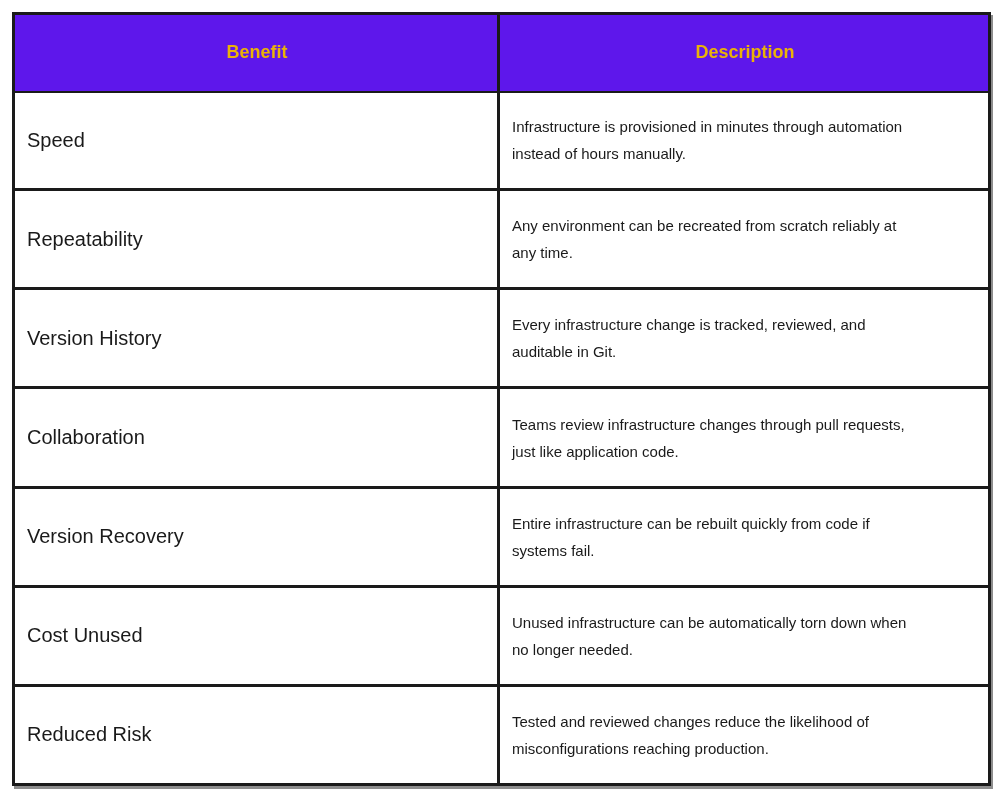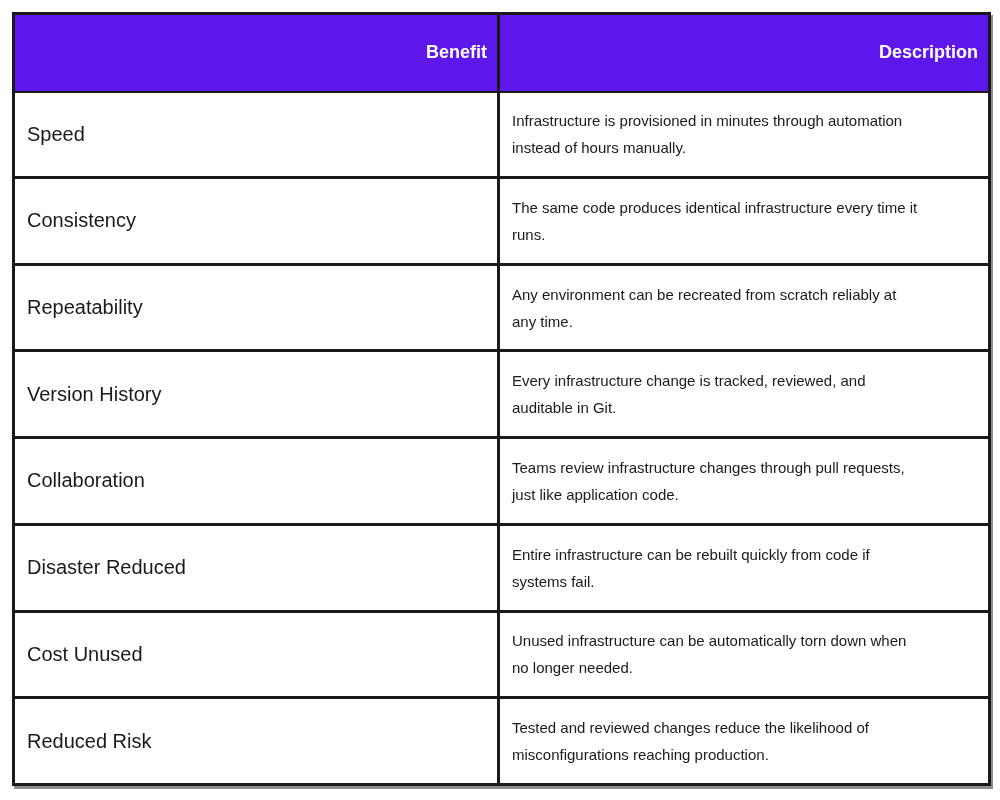--- a/index.html
+++ b/index.html
@@ -26,24 +26,24 @@
   table.benefits-table, 
   table.benefits-table th, 
   table.benefits-table td {
     border-style: solid;
     border-color: #1a1a1a;
   }
   table.benefits-table { border-width: 2px; }
   thead th {
     height: 78px;
     background: #5E17EB;
-    color: #ffffff;
+    color: #eab308;
     font-size: 18px;
     font-weight: 700;
-    text-align: right;
+    text-align: center;
     vertical-align: middle;
     padding: 0 10px 0 12px;
     border-bottom: 2px solid #1a1a1a;
   }
   thead th.col-benefit { width: 485px; }
   thead th.col-description { width: 491px; }
   th + th, td + td { border-left: 2px solid #c4b5fd; }
   tbody td {
     border-top: 1px solid #6f6f6f;
     vertical-align: middle;
@@ -71,45 +71,39 @@
       </tr>
     </thead>
     <tbody>
       <tr>
         <td class="cell-benefit">Speed</td>
         <td class="cell-description">
             <span class="desc-text">Infrastructure is provisioned in minutes through automation instead of hours manually.</span>
           </td>
       </tr>
       <tr>
-        <td class="cell-benefit">Consistency</td>
-        <td class="cell-description">
-            <span class="desc-text">The same code produces identical infrastructure every time it runs.</span>
-          </td>
-      </tr>
-      <tr>
         <td class="cell-benefit">Repeatability</td>
         <td class="cell-description">
             <span class="desc-text">Any environment can be recreated from scratch reliably at any time.</span>
           </td>
       </tr>
       <tr>
         <td class="cell-benefit">Version History</td>
         <td class="cell-description">
             <span class="desc-text">Every infrastructure change is tracked, reviewed, and auditable in Git.</span>
           </td>
       </tr>
       <tr>
         <td class="cell-benefit">Collaboration</td>
         <td class="cell-description">
             <span class="desc-text">Teams review infrastructure changes through pull requests, just like application code.</span>
           </td>
       </tr>
       <tr>
-        <td class="cell-benefit">Disaster Reduced</td>
+        <td class="cell-benefit">Version Recovery</td>
         <td class="cell-description">
             <span class="desc-text">Entire infrastructure can be rebuilt quickly from code if systems fail.</span>
           </td>
       </tr>
       <tr>
         <td class="cell-benefit">Cost Unused</td>
         <td class="cell-description">
             <span class="desc-text">Unused infrastructure can be automatically torn down when no longer needed.</span>
           </td>
       </tr>

